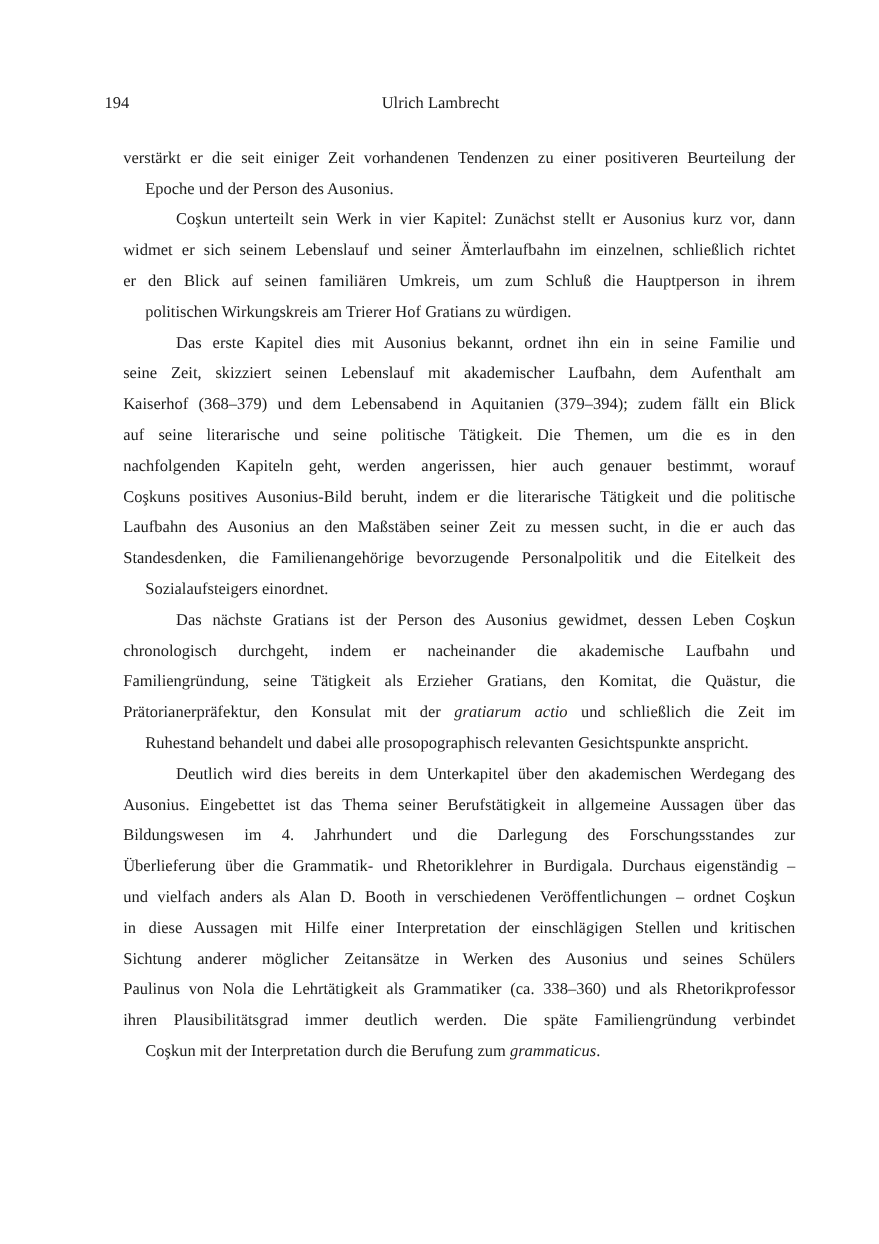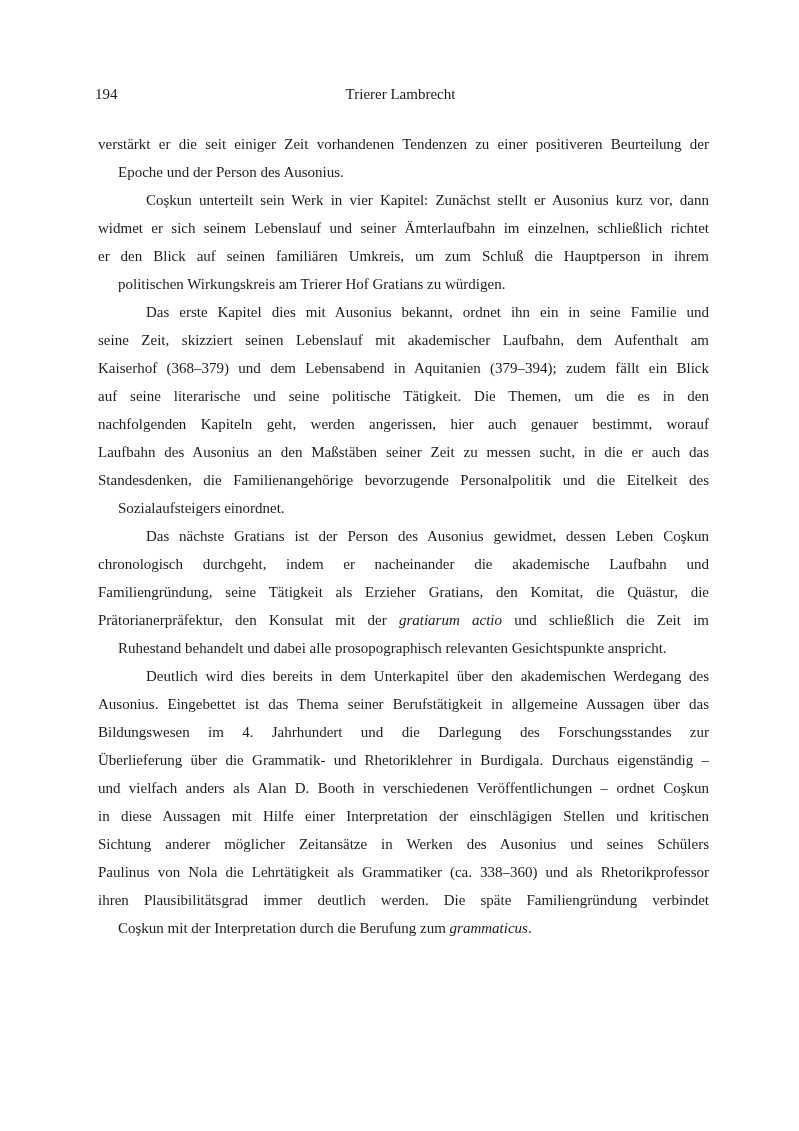--- a/index.html
+++ b/index.html
@@ -27,21 +27,21 @@
     position: absolute;
     left: 0;
     top: 0;
   }
   .running-head {
     display: block;
     text-align: center;
   }
   .body-block {
     position: absolute;
-    left: 98px;
+    left: 112px;
     top: 130px;
     width: 611px;
     font-size: 15px;
     line-height: 28px;
   }
   .para { margin: 0; padding: 0; }
   .line {
     text-align: justify;
     white-space: normal;
     height: 28px;
@@ -51,39 +51,40 @@
   .ll { text-align-last: left; margin-left: 20px; }
   .ind { text-indent: 48px; }
   .line i { font-style: italic; }
 </style>
 </head>
 <body>
 
 <div class="page">
   <div class="header">
     <span class="page-num">194</span>
-    <span class="running-head">Trierer Lambrecht</span>
+    <span class="running-head">Ulrich Lambrecht</span>
   </div>
   <div class="body-block">
       <div class="para">
         <div class="line jl"><span>verstärkt er die seit einiger Zeit vorhandenen Tendenzen zu einer positiveren Beurteilung der</span></div>
         <div class="line ll"><span>Epoche und der Person des Ausonius.</span></div>
       </div>
       <div class="para">
         <div class="line jl ind"><span>Coşkun unterteilt sein Werk in vier Kapitel: Zunächst stellt er Ausonius kurz vor, dann</span></div>
         <div class="line jl"><span>widmet er sich seinem Lebenslauf und seiner Ämterlaufbahn im einzelnen, schließlich richtet</span></div>
         <div class="line jl"><span>er den Blick auf seinen familiären Umkreis, um zum Schluß die Hauptperson in ihrem</span></div>
         <div class="line ll"><span>politischen Wirkungskreis am Trierer Hof Gratians zu würdigen.</span></div>
       </div>
       <div class="para">
         <div class="line jl ind"><span>Das erste Kapitel dies mit Ausonius bekannt, ordnet ihn ein in seine Familie und</span></div>
         <div class="line jl"><span>seine Zeit, skizziert seinen Lebenslauf mit akademischer Laufbahn, dem Aufenthalt am</span></div>
         <div class="line jl"><span>Kaiserhof (368–379) und dem Lebensabend in Aquitanien (379–394); zudem fällt ein Blick</span></div>
         <div class="line jl"><span>auf seine literarische und seine politische Tätigkeit. Die Themen, um die es in den</span></div>
         <div class="line jl"><span>nachfolgenden Kapiteln geht, werden angerissen, hier auch genauer bestimmt, worauf</span></div>
+        <div class="line jl"><span>Coşkuns positives Ausonius-Bild beruht, indem er die literarische Tätigkeit und die politische</span></div>
         <div class="line jl"><span>Laufbahn des Ausonius an den Maßstäben seiner Zeit zu messen sucht, in die er auch das</span></div>
         <div class="line jl"><span>Standesdenken, die Familienangehörige bevorzugende Personalpolitik und die Eitelkeit des</span></div>
         <div class="line ll"><span>Sozialaufsteigers einordnet.</span></div>
       </div>
       <div class="para">
         <div class="line jl ind"><span>Das nächste Gratians ist der Person des Ausonius gewidmet, dessen Leben Coşkun</span></div>
         <div class="line jl"><span>chronologisch durchgeht, indem er nacheinander die akademische Laufbahn und</span></div>
         <div class="line jl"><span>Familiengründung, seine Tätigkeit als Erzieher Gratians, den Komitat, die Quästur, die</span></div>
         <div class="line jl"><span>Prätorianerpräfektur, den Konsulat mit der </span><i>gratiarum actio</i><span> und schließlich die Zeit im</span></div>
         <div class="line ll"><span>Ruhestand behandelt und dabei alle prosopographisch relevanten Gesichtspunkte anspricht.</span></div>

